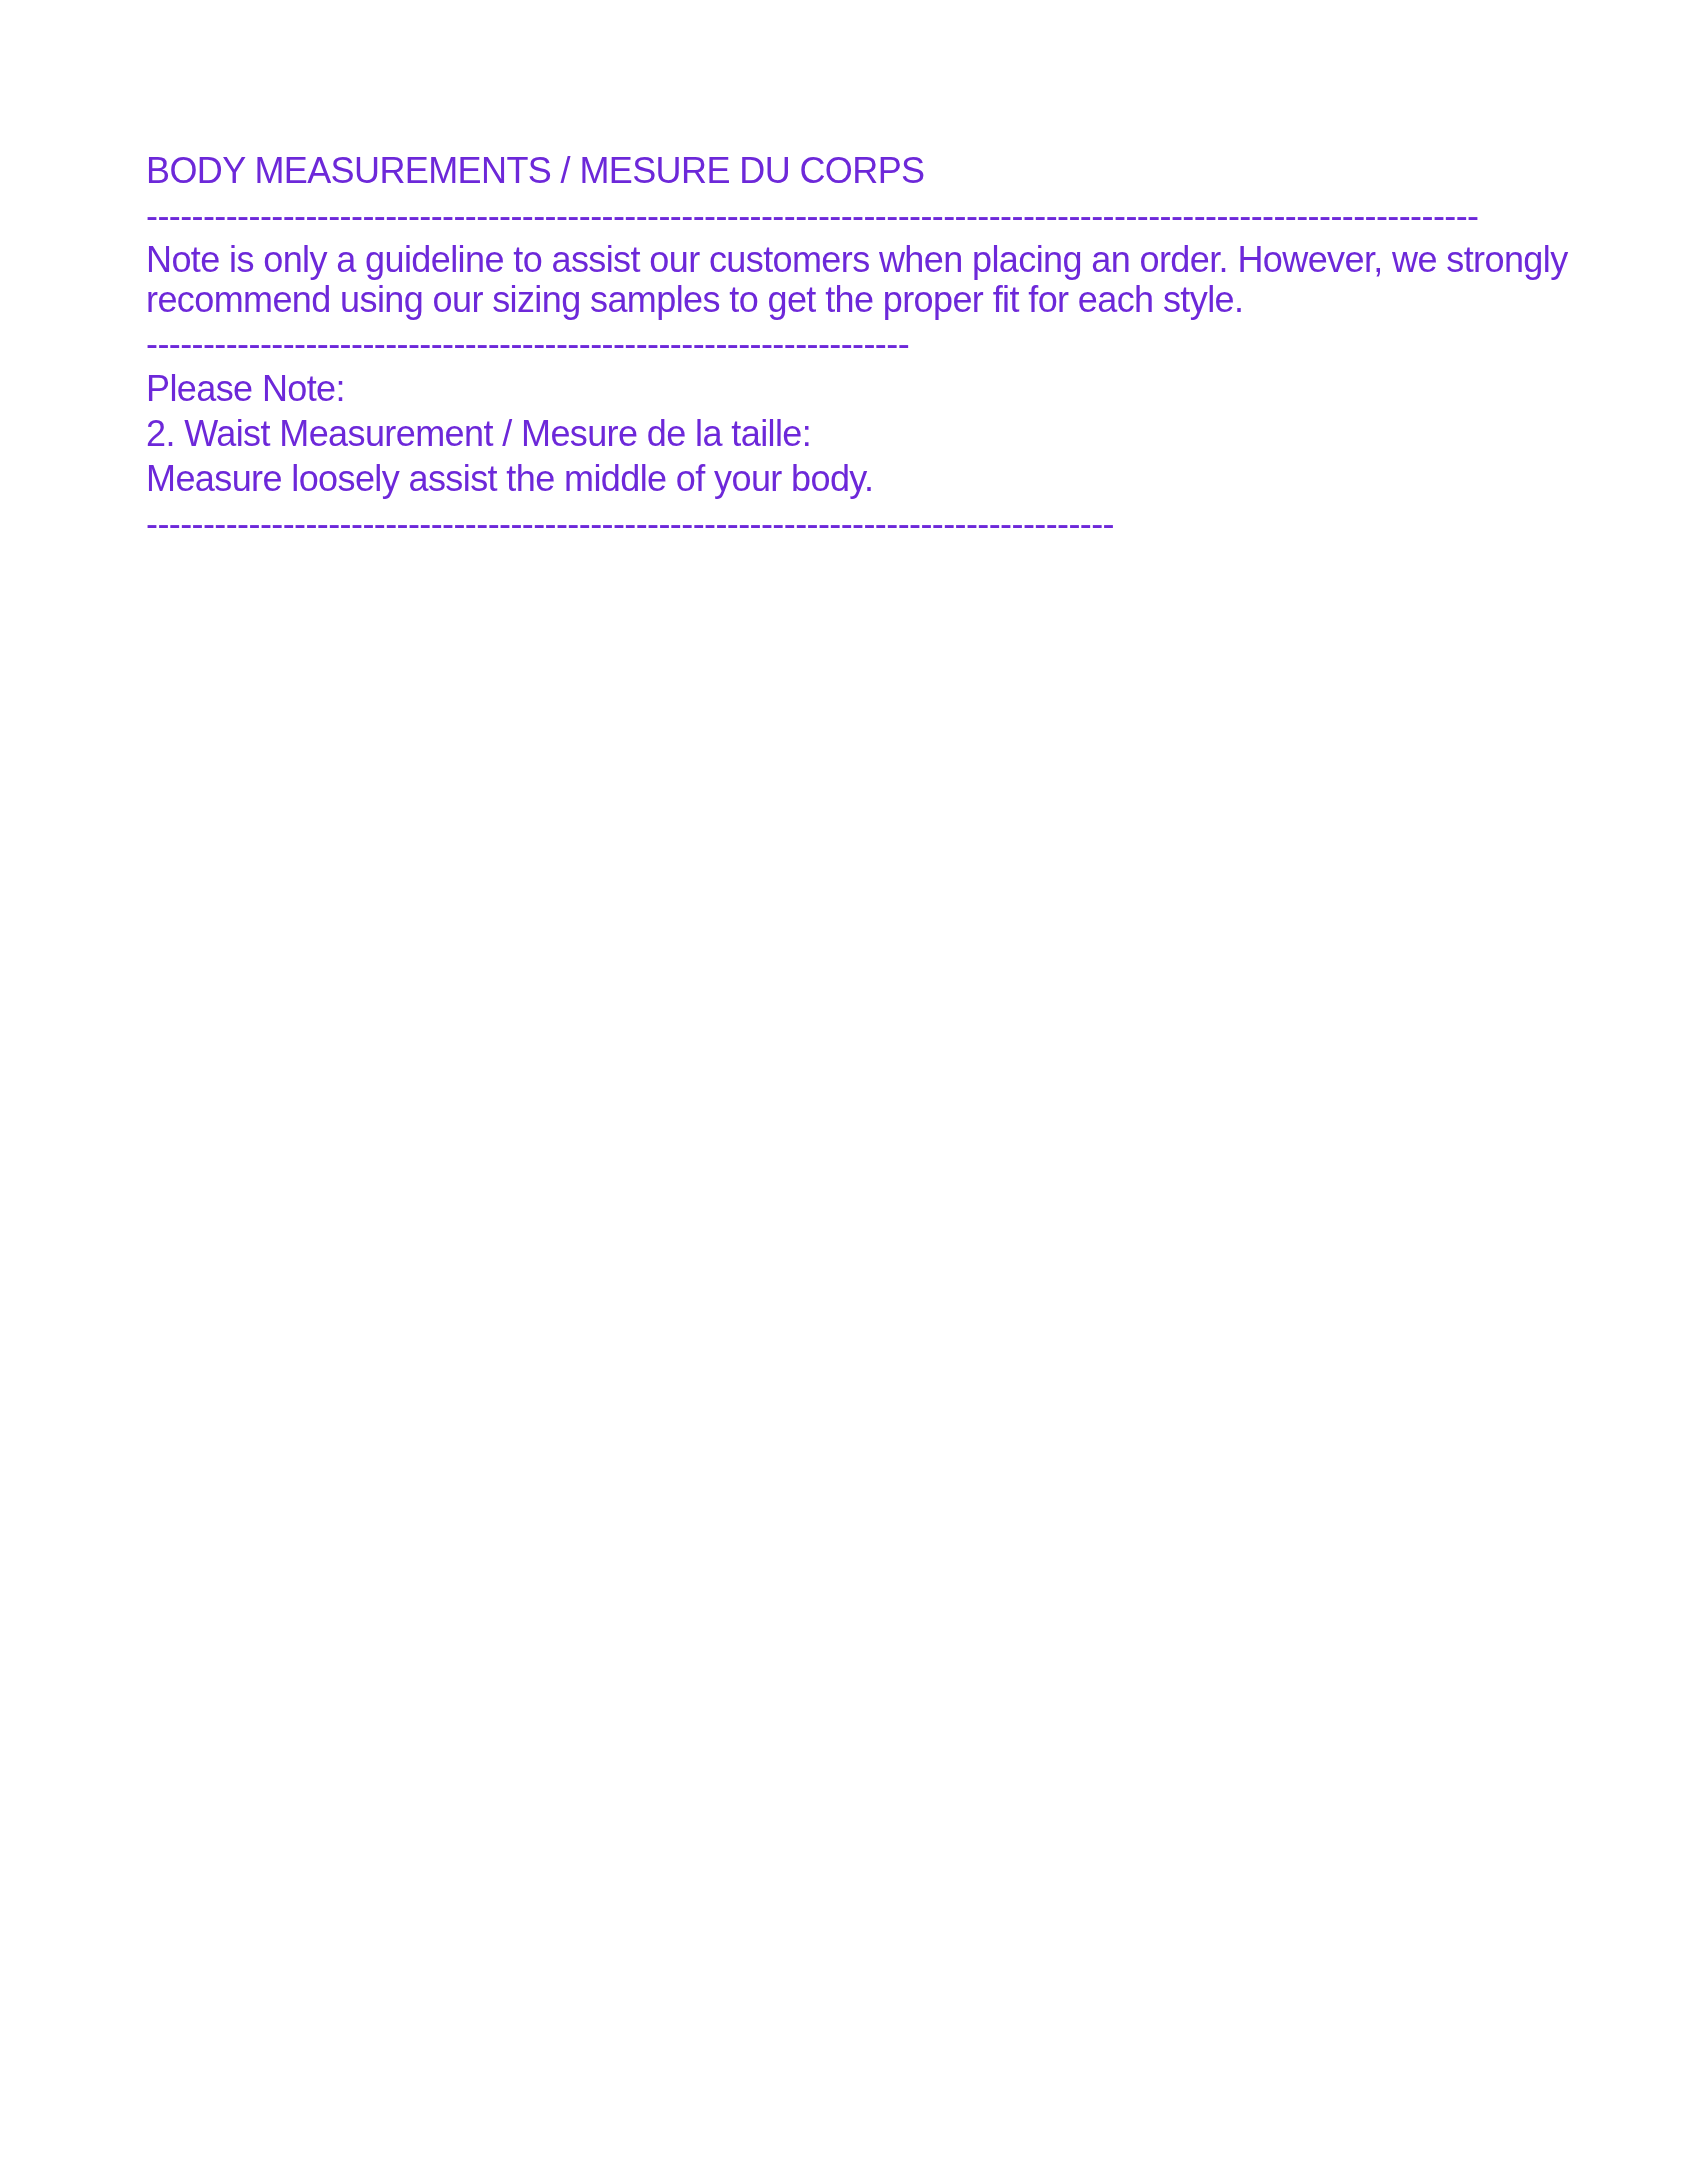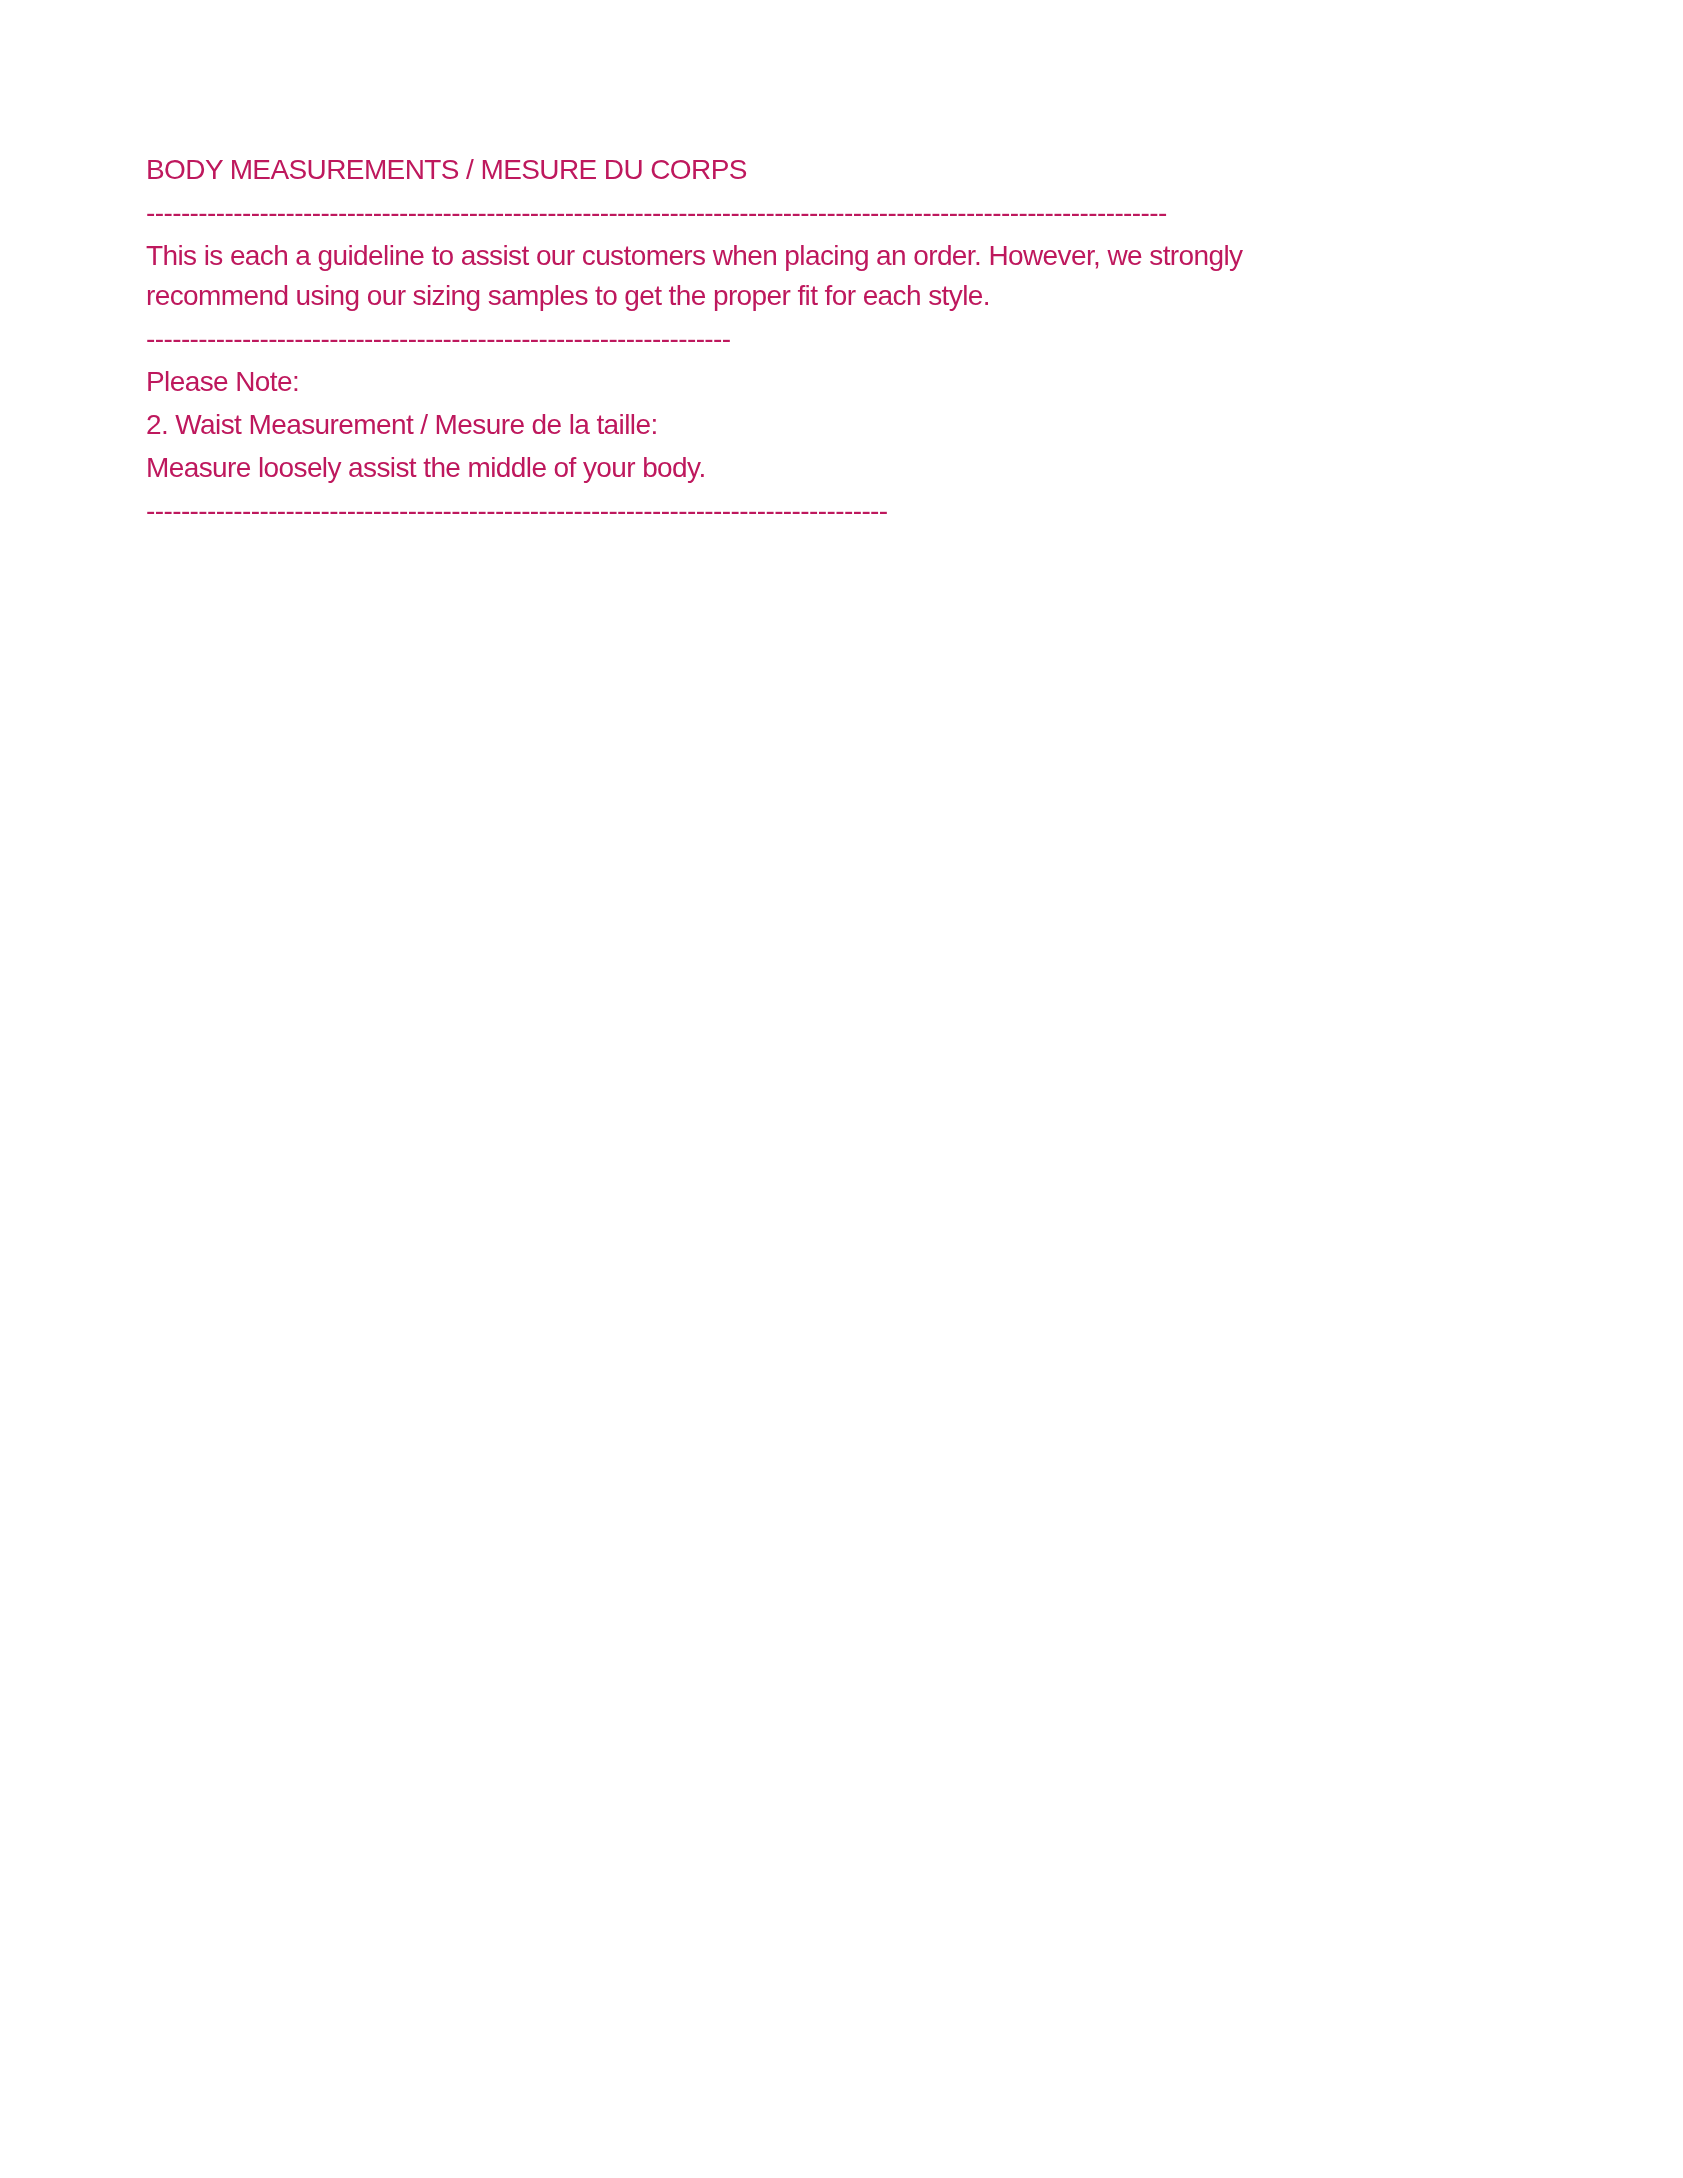--- a/index.html
+++ b/index.html
@@ -14,22 +14,22 @@
     font-family: "Liberation Sans", sans-serif;
   }
   .page {
     width: 1683px;
     height: 2178px;
     background: #ffffff;
     box-sizing: border-box;
     padding: 150px 59px 0 146px;
   }
   .doc {
-    color: #be185d;
-    font-size: 28px;
+    color: #6d28d9;
+    font-size: 36px;
     letter-spacing: -0.6px;
   }
   .doc p {
     margin: 0 0 3px 0;
     padding: 0;
   }
   .line {
     line-height: 40px;
     white-space: nowrap;
   }
@@ -49,21 +49,21 @@
       <span class="line">BODY MEASUREMENTS / MESURE DU CORPS</span>
     </p>
 
 
 
     <p>
       <span class="divider">---------------------------------------------------------------------------------------------------------------------</span>
     </p>
 
     <p>
-      <span class="line" style="display:block">This is each a guideline to assist our customers when placing an order. However, we strongly</span>
+      <span class="line" style="display:block">Note is only a guideline to assist our customers when placing an order. However, we strongly</span>
       <span class="line" style="display:block">recommend using our sizing samples to get the proper fit for each style.</span>
     </p>
 
     <p>
       <span class="divider">-------------------------------------------------------------------</span>
     </p>
 
     <p>
       <span class="line">Please Note:</span>
     </p>

